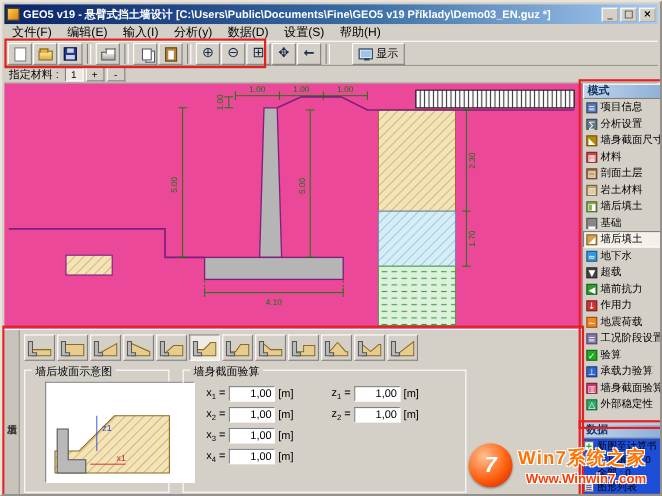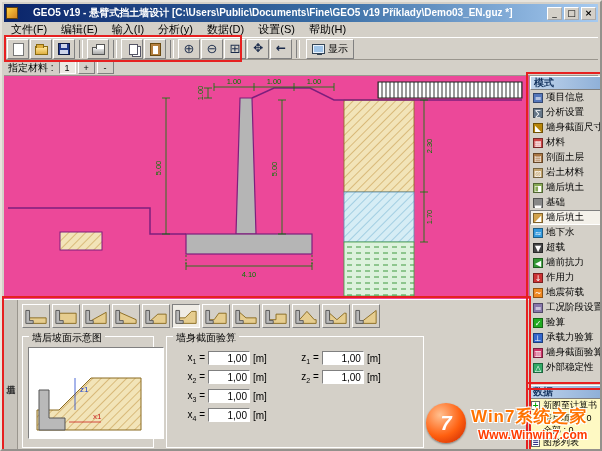--- a/index.html
+++ b/index.html
@@ -9,21 +9,21 @@
   .window{
     position:relative; width:602px; height:451px;
     background:#d4d0c8; border:2px outset #e8e4dc; overflow:hidden;
     font-family:"Liberation Sans", sans-serif;
   }
 
   
   .titlebar{
     position:absolute; left:2px; top:2px; right:2px; height:18px;
     background:linear-gradient(90deg,#0a246a,#3a6ea5 55%,#a6caf0);
-    display:flex; align-items:center; padding:0 2px; gap:15px;
+    display:flex; align-items:center; padding:0 2px; gap:3px;
   }
   .appicon{ width:12px; height:12px; background:linear-gradient(135deg,#ffd040,#d08020); border:1px solid #604010; flex:0 0 auto;}
   .title{ color:#fff; font-size:10px; font-weight:bold; white-space:nowrap; overflow:hidden; flex:1;}
   .winbtns{ display:flex; gap:2px; }
   .winbtn{
     width:15px; height:13px; font-size:9px; line-height:11px; text-align:center;
     background:#d4d0c8; border:1px outset #fff; color:#000; cursor:default; font-family:"DejaVu Sans",sans-serif;
   }
   .winbtn.close{ font-weight:bold; }
 
@@ -31,21 +31,21 @@
   .menubar{
     position:absolute; left:2px; top:20px; right:2px; height:16px;
     display:flex; align-items:center; font-size:11px; background:#d4d0c8;
     border-bottom:1px solid #fff;
   }
   .menu-item{ padding:1px 7px; }
 
   
   .toolbar{
     position:absolute; left:2px; top:36px; right:2px; height:22px;
-    display:flex; align-items:center; padding-left:3px; gap:1px;
+    display:flex; align-items:center; padding-left:3px; gap:15px;
     border-bottom:1px solid #9a968e;
   }
   #toolbar-buttons{ display:flex; align-items:center; gap:1px; }
   .tbtn{
     width:22px; height:20px; background:#d4d0c8; border:1px solid;
     border-color:#fff #808080 #808080 #fff; display:flex; align-items:center; justify-content:center; padding:0;
   }
   .tsep{ width:4px; height:18px; border-left:1px solid #808080; border-right:1px solid #fff; margin:0 3px; }
   .ticon{ width:15px; height:15px; display:block; position:relative; font:11px/15px "DejaVu Sans",sans-serif; color:#1a2a4a; text-align:center; }
   .ticon-new{ width:11px; height:13px; margin:1px auto 0; background:#fff; border:1px solid #777; }
@@ -90,21 +90,21 @@
   .panel-header{
     height:14px; background:linear-gradient(90deg,#c0d4ec,#8fb0d8);
     border:1px solid; border-color:#fff #808080 #808080 #fff;
     font-size:10px; font-weight:bold; color:#14335f; padding:0 3px; line-height:12px;
   }
   .modepanel{ position:absolute; left:528px; top:74px; width:72px; height:309px; background:#d4d0c8; }
   .mode-item{ height:15px; display:flex; align-items:center; gap:3px; padding-left:2px; font-size:9.5px; white-space:nowrap; overflow:hidden; border:1px solid transparent; }
   .mode-item.selected{ background:#f4f1ea; border-color:#808080 #fff #fff #808080; }
   .mode-icon{ width:10px; height:10px; flex:0 0 auto; color:#fff; font-size:8px; line-height:10px; text-align:center; border:1px solid rgba(0,0,0,.4); font-family:"DejaVu Sans",sans-serif; }
 
-  .datapanel{ position:absolute; left:527px; top:383px; width:72px; height:64px; background:#fef9c3; }
+  .datapanel{ position:absolute; left:527px; top:383px; width:72px; height:64px; background:#1d4ed8; }
   .dp-btn{ display:flex; align-items:center; gap:3px; width:100%; height:13px; background:transparent; border:none; font-size:9px; padding:0 0 0 2px; white-space:nowrap; overflow:hidden; }
   .dpicon{ width:9px; height:9px; flex:0 0 auto; border:1px solid #666; background:#fff; font:bold 8px/8px "DejaVu Sans",sans-serif; text-align:center; }
   .dpicon-add{ color:#0a0; }
   .dpicon-list{ color:#338; }
   .dp-count{ font-size:9px; padding-left:14px; height:12px; line-height:12px; white-space:nowrap; }
 
   
   .bottomframe{
     position:absolute; left:2px; top:297px; width:526px; height:152px;
     background:#d4d0c8; border-top:1px solid #fff;
@@ -113,21 +113,21 @@
     position:absolute; left:0; top:0; bottom:0; width:14px;
     border-right:1px solid #9a968e; background:#c8c4bc;
     writing-mode:vertical-rl; font-size:9px; text-align:center; color:#333; padding-top:4px;
   }
   .shape-row{ margin-left:18px; padding-top:4px; display:flex; gap:2px; }
   .shape-btn{ width:28px; height:24px; padding:1px; background:#d4d0c8; border:1px solid; border-color:#fff #808080 #808080 #fff; }
   .shape-btn.pressed{ border-color:#808080 #fff #fff #808080; background:#efece5; }
   .lower{ display:flex; gap:12px; margin:8px 0 0 18px; }
   .groupbox{ position:relative; border:1px groove #fff; height:112px; padding-top:8px; }
   .grouplabel{ position:absolute; top:-6px; left:6px; background:#d4d0c8; padding:0 3px; font-size:10px; }
-  .preview-group{ width:132px; }
+  .preview-group{ width:132px;padding-left:13px; }
   .preview-canvas{ margin:2px 5px; background:#fff; border:1px solid; border-color:#808080 #fff #fff #808080; width:136px; height:92px; }
   .params-group{ width:258px; }
   .params-grid{ display:flex; gap:26px; padding:6px 0 0 12px; }
   .field-row{ display:flex; align-items:center; margin-bottom:5px; font-size:10px; }
   .flabel{ width:26px; text-align:right; margin-right:3px; }
   .flabel sub{ font-size:7px; }
   .finput{ width:42px; height:14px; font-size:10px; text-align:right; padding-right:2px; border:1px solid; border-color:#808080 #fff #fff #808080; background:#fff; font-family:"Liberation Sans",sans-serif; }
   .funit{ margin-left:3px; }
 
   

